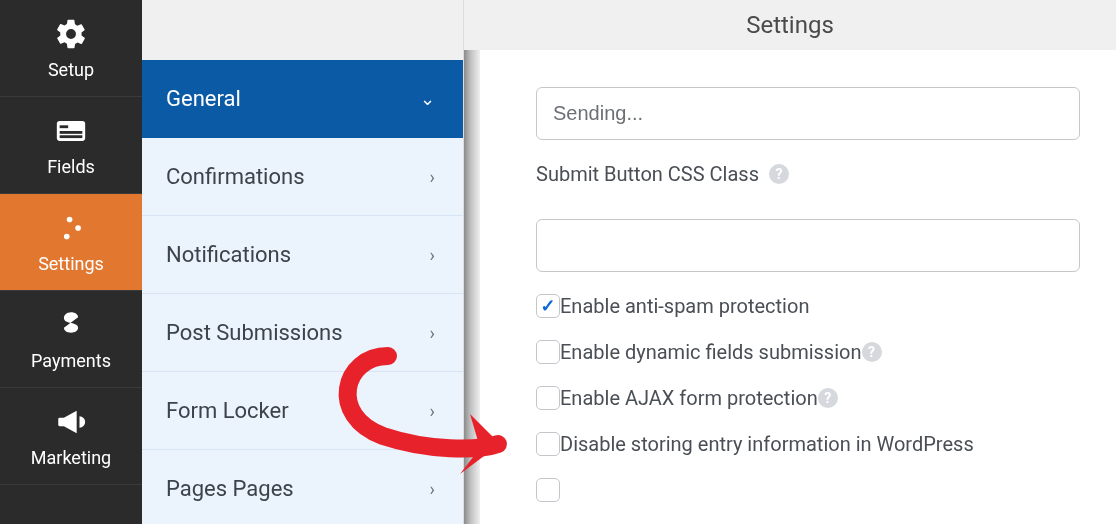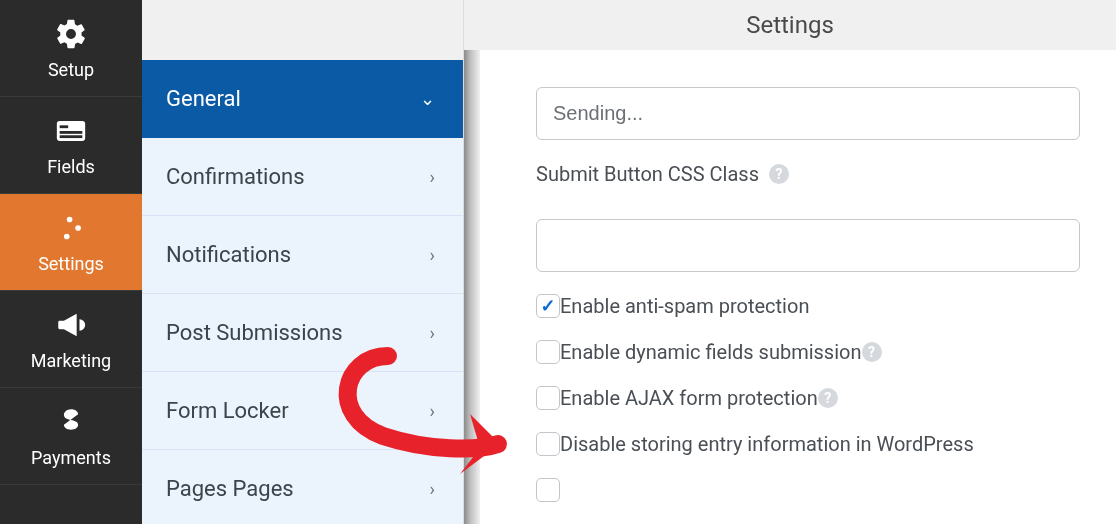--- a/index.html
+++ b/index.html
@@ -201,29 +201,29 @@
       <svg viewBox="0 0 24 24">
           <path d="M3 6h6M13 6h8M3 12h12M19 12h2M3 18h4M11 18h10"></path>
           <circle cx="11" cy="6" r="2"></circle>
           <circle cx="17" cy="12" r="2"></circle>
           <circle cx="9" cy="18" r="2"></circle>
         </svg>
       <span class="navrail-label">Settings</span>
     </div>
     <div class="navrail-item">
       <svg viewBox="0 0 24 24">
+          <path d="M12 2v20M17 6.5c0-2-2-3.5-5-3.5S7 5 7 7s2 3 5 3.5 5 1.5 5 3.5-2 3.5-5 3.5-5-1.5-5-3.5"></path>
+        </svg>
+      <span class="navrail-label">Payments</span>
+    </div>
+    <div class="navrail-item">
+      <svg viewBox="0 0 24 24">
           <path d="M3 10v4a1 1 0 0 0 1 1h3l9 5V4l-9 5H4a1 1 0 0 0-1 1Zm15-2a4 4 0 0 1 0 8Z"></path>
         </svg>
       <span class="navrail-label">Marketing</span>
-    </div>
-    <div class="navrail-item">
-      <svg viewBox="0 0 24 24">
-          <path d="M12 2v20M17 6.5c0-2-2-3.5-5-3.5S7 5 7 7s2 3 5 3.5 5 1.5 5 3.5-2 3.5-5 3.5-5-1.5-5-3.5"></path>
-        </svg>
-      <span class="navrail-label">Payments</span>
     </div>
   </nav>
 
   <aside class="subnav">
     <div class="subnav-list">
       <div class="subnav-item active">
         <span>General</span>
         <span class="chev">⌄</span>
       </div>
       <div class="subnav-item">

